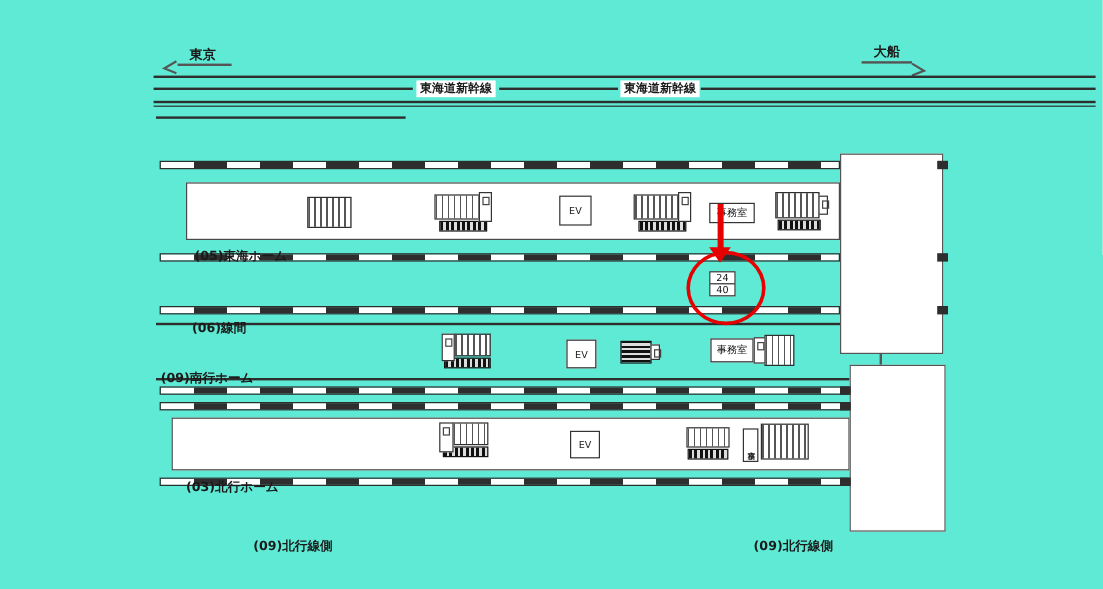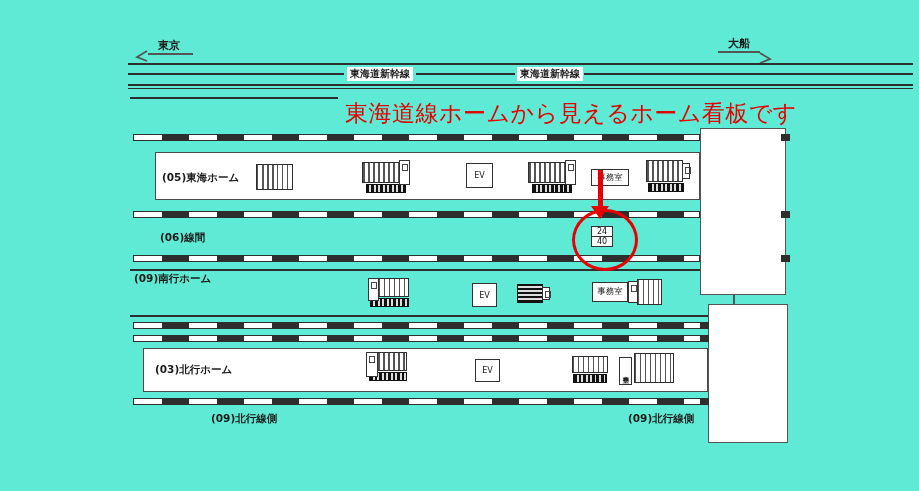--- a/index.html
+++ b/index.html
@@ -11,21 +11,21 @@
   
   .track{position:absolute;height:7px;border:1px solid var(--line,#2e2e2e);background:
          repeating-linear-gradient(90deg,#fff 0 28px,var(--line,#2e2e2e) 28px 55px);
          box-sizing:border-box;z-index:1;}
   .cap{position:absolute;width:9px;height:7px;background:var(--line,#2e2e2e);z-index:4;}
   
   .pbox{position:absolute;border:1px solid #4a4a4a;background:#fff;box-sizing:border-box;z-index:2;}
   .bigbox{position:absolute;border:1px solid #555;background:#fff;box-sizing:border-box;z-index:3;}
   .connector{position:absolute;width:1.5px;background:#555;z-index:3;}
   
-  .lbl{position:absolute;font-size:10.5px;font-weight:600;white-space:nowrap;z-index:3;color:#1a1a1a;}
+  .lbl{position:absolute;font-size:10.5px;font-weight:600;white-space:nowrap;z-index:3;color:#1a1a1a;margin-top:36px;}
   .small-lbl{position:absolute;font-size:10px;font-weight:600;white-space:nowrap;z-index:2;color:#1a1a1a;background:#fff;padding:0 3px;}
   .dir-lbl{position:absolute;font-size:11px;font-weight:700;white-space:nowrap;color:#1a1a1a;}
   .underline{position:absolute;height:1.5px;background:#555;}
   
   .stairs{position:absolute;border:1px solid #2e2e2e;box-sizing:border-box;z-index:3;
           background:repeating-linear-gradient(90deg,#555 0 1.5px,#fff 1.5px 5px);}
   .dense{position:absolute;border:1px solid #111;box-sizing:border-box;z-index:3;
          background:repeating-linear-gradient(90deg,#111 0 2.5px,#ddd 2.5px 4.5px);}
   .dense-h{position:absolute;border:1px solid #111;box-sizing:border-box;z-index:3;
          background:repeating-linear-gradient(0deg,#111 0 2px,#ddd 2px 4px);}
@@ -66,21 +66,20 @@
   <div class="hline" style="left:128px;top:63px;width:785px;"></div>
   <div class="hline thin" style="left:128px;top:73px;width:216px;"></div>
   <div class="small-lbl" style="left:347px;top:67px;">東海道新幹線</div>
   <div class="hline thin" style="left:416px;top:73px;width:99px;"></div>
   <div class="small-lbl" style="left:517px;top:67px;">東海道新幹線</div>
   <div class="hline thin" style="left:584px;top:73px;width:329px;"></div>
   <div class="hline thin" style="left:128px;top:84px;width:785px;"></div>
   <div class="hline thin" style="left:128px;top:87.5px;width:785px;"></div>
   <div class="hline thin" style="left:130px;top:97px;width:208px;"></div>
 
-  <div class="note" style="left:345px;top:98px;">東海道線ホームから見えるホーム看板です</div>
 
   <div class="track" style="left:133px;top:134px;width:567px;"></div>
   <div class="track" style="left:133px;top:211px;width:567px;"></div>
   <div class="track" style="left:133px;top:255px;width:567px;"></div>
   <div class="track" style="left:133px;top:322px;width:575px;"></div>
   <div class="track" style="left:133px;top:335px;width:575px;"></div>
   <div class="track" style="left:133px;top:398px;width:575px;"></div>
 
   <div class="hline thin" style="left:130px;top:269px;width:578px;z-index:1;"></div>
   <div class="hline thin" style="left:130px;top:315px;width:578px;z-index:1;"></div>

